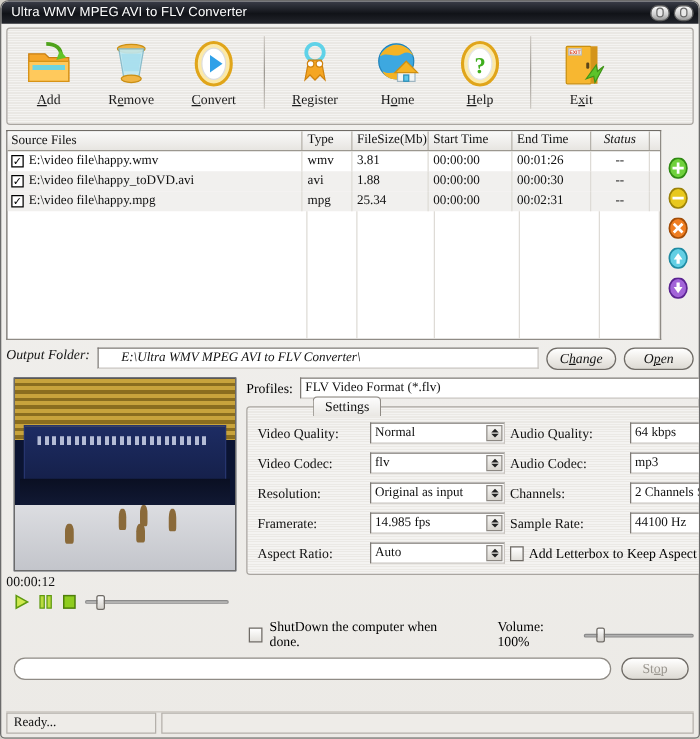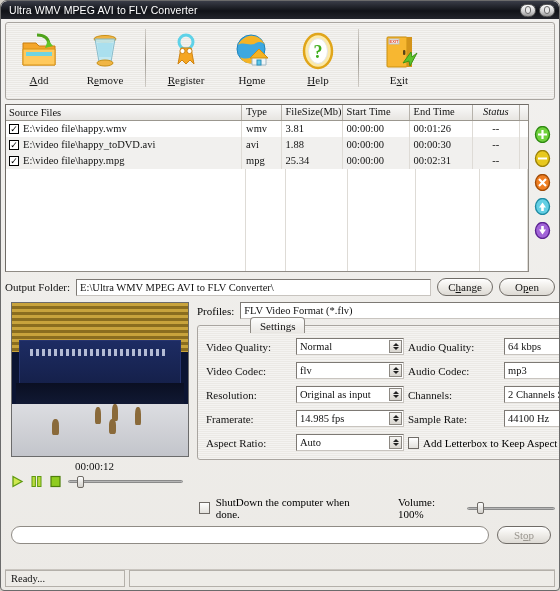--- a/index.html
+++ b/index.html
@@ -124,28 +124,28 @@
   
   #sidecol {
     width:26px; padding-top:22px;
     display:flex; flex-direction:column; align-items:center; gap:7px;
   }
   .sicon { width:17px; height:17px; cursor:pointer; }
 
   
   #outrow {
     margin:6px 4px 0 4px;
-    display:flex; align-items:center; gap:6px;
+    display:flex; gap:6px;font-style:italic;
   }
   #outrow .lab { font-family:"Liberation Serif", serif; font-size:11px; color:#111; }
   .textbox {
     background:#fff; border:1px solid #7d7974;
     border-right-color:#c8c4bf; border-bottom-color:#c8c4bf;
     height:17px; line-height:16px;
-    padding:0 3px; font-size:10.5px; color:#111;
+    padding:0 18px; font-size:10.5px; color:#111;
     font-family:"Liberation Serif", serif;
     white-space:nowrap; overflow:hidden;
   }
   .pillbtn {
     height:18px; min-width:56px; padding:0 10px;
     border:1px solid #6f6b66; border-radius:9px;
     background:linear-gradient(180deg,#ffffff 0%,#f0eeea 45%,#dddad4 100%);
     font-family:"Liberation Serif", serif; font-size:11px; color:#111;
     display:flex; align-items:center; justify-content:center;
     cursor:pointer; user-select:none;
@@ -170,21 +170,21 @@
      background:linear-gradient(180deg,#1d2c63,#15204a); border:1px solid #26346e; }
   .v-bannertxt { position:absolute; left:10%; top:30%; width:78%; height:7px;
      background:repeating-linear-gradient(90deg,#cfd6ea 0 3px, transparent 3px 6px);
      opacity:.85; }
   .v-crowd { position:absolute; left:2%; top:52%; width:96%; height:16%;
      background:linear-gradient(180deg,#0a0f22,#121a36); }
   .v-floor { position:absolute; left:0; bottom:0; width:100%; height:34%;
      background:linear-gradient(180deg,#dcdde1,#c3c5cb); }
   .fig { position:absolute; background:#8a6a3a; border-radius:40% 40% 20% 20%; }
   .vtime {
-    text-align:center; padding-right:5px; margin-top:3px;
+    text-align:left; padding-right:5px; margin-top:3px;
     font-family:"Liberation Serif", serif; font-size:11px; color:#111;
   }
   .playbar { display:flex; align-items:center; gap:6px; padding:3px 0 0 6px; }
   .pbtn { cursor:pointer; display:flex; align-items:center; }
   .slider { position:relative; height:12px; display:flex; align-items:center; }
   .slider .trk { height:3px; background:linear-gradient(180deg,#9b9b9b,#cfcfcf);
      border:1px solid #8a8a8a; border-radius:2px; width:100%; }
   .slider .thumb { position:absolute; width:7px; height:12px;
      background:linear-gradient(180deg,#fdfdfd,#d3d0cb); border:1px solid #6f6b66;
      border-radius:2px; cursor:pointer; }
@@ -291,20 +291,30 @@
         <svg width="40" height="40" viewBox="0 0 40 40">
           <ellipse cx="20" cy="8" rx="11" ry="3.5" fill="#f0b544" stroke="#c98f14"></ellipse>
           <path d="M10 8l4 23h12l4-23z" fill="#bfe8f2" stroke="#7fb7c8" opacity=".9"></path>
           <path d="M12 12h16l-2 14H14z" fill="#9fdcec" opacity=".7"></path>
           <ellipse cx="20" cy="32" rx="8" ry="3" fill="#f0b544" stroke="#c98f14"></ellipse>
         </svg>
       </span>
       <span class="lbl">R<u>e</u>move</span>
     </div>
 
+    <div class="tool">
+      <span class="glyph">
+        <svg width="40" height="40" viewBox="0 0 40 40">
+          <ellipse cx="20" cy="20" rx="14" ry="17" fill="#fbe9a8" stroke="#e0a51a" stroke-width="2.5"></ellipse>
+          <ellipse cx="20" cy="20" rx="9.5" ry="12.5" fill="#ffffff" stroke="#ddd"></ellipse>
+          <path d="M17 13l10 7-10 7z" fill="#2fa0e8"></path>
+        </svg>
+      </span>
+      <span class="lbl"><u>C</u>onvert</span>
+    </div>
 
     <div class="tsep"></div>
 
     <div class="tool">
       <span class="glyph">
         <svg width="40" height="40" viewBox="0 0 40 40">
           <circle cx="20" cy="11" r="7" fill="none" stroke="#5fd2e8" stroke-width="3"></circle>
           <path d="M15 17l-3 16 4-4 4 4 4-4 4 4-3-16z" fill="#f5a623" stroke="#cf8310"></path>
           <circle cx="16.5" cy="20" r="2.6" fill="#fff" stroke="#cf8310"></circle>
           <circle cx="23.5" cy="20" r="2.6" fill="#fff" stroke="#cf8310"></circle>

